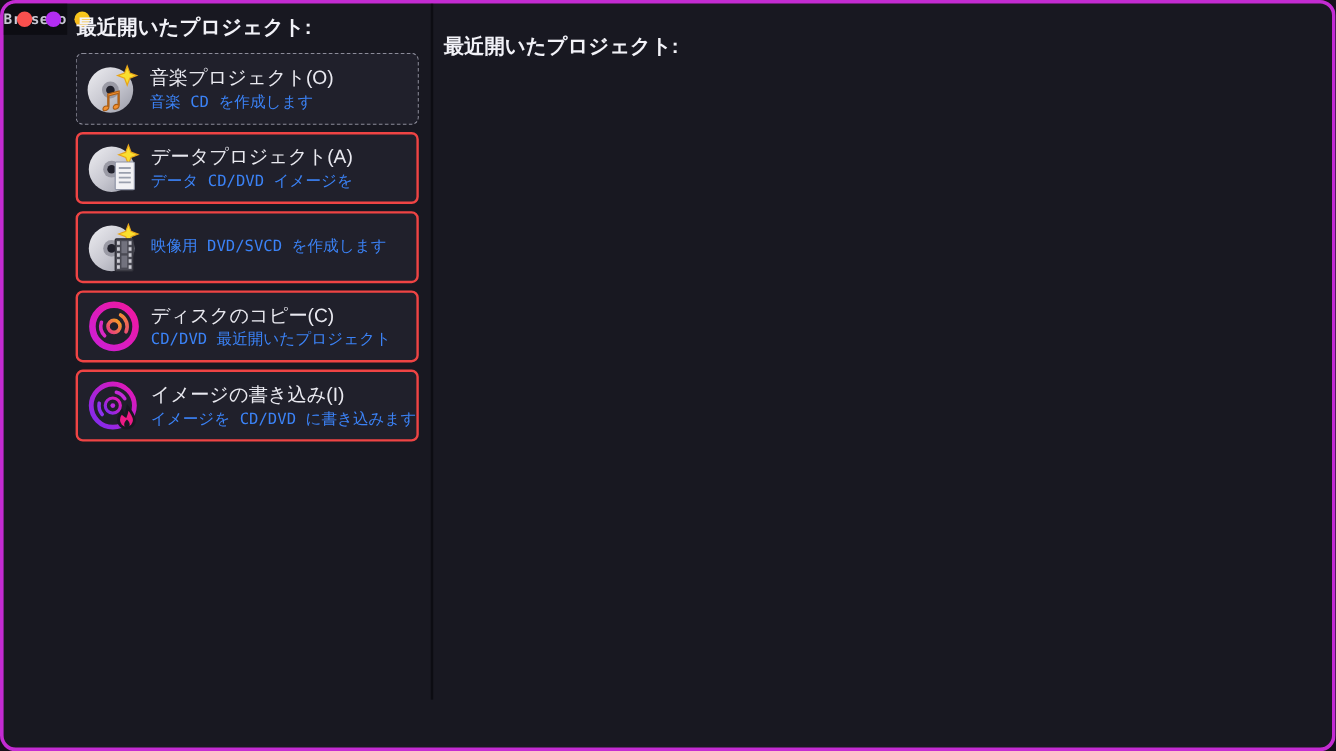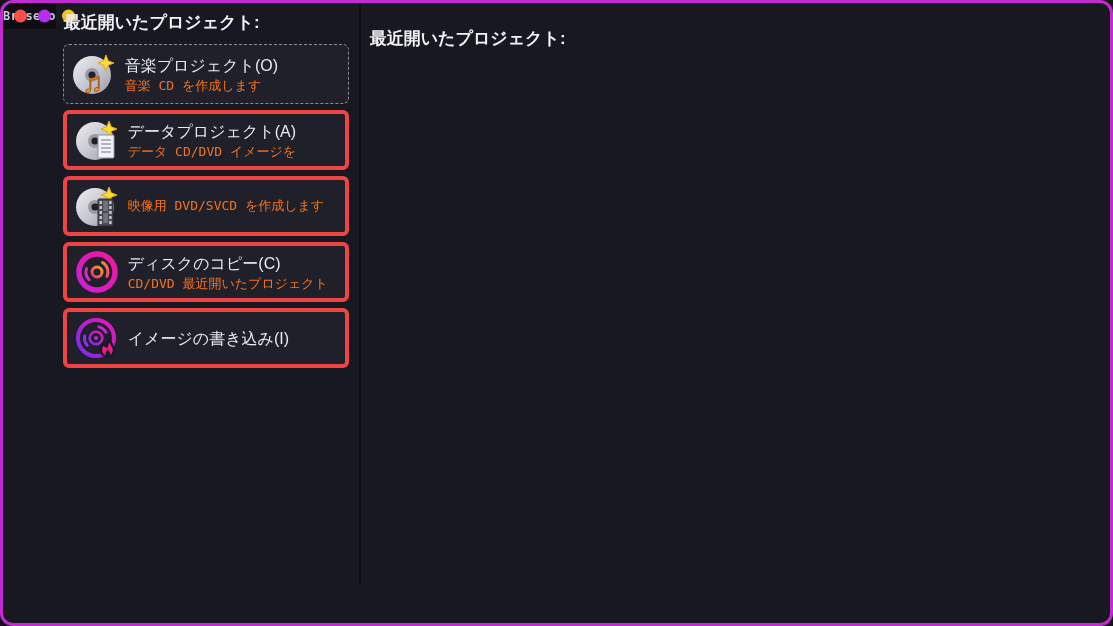--- a/index.html
+++ b/index.html
@@ -32,30 +32,30 @@
   .separator{position:absolute;left:303px;top:0;bottom:40px;width:2px;background:#0c0c12;}
   .left-panel{width:303px;flex:0 0 303px;padding:6px 7px;box-sizing:border-box;}
   .right-panel{flex:1;padding:22px 10px;box-sizing:border-box;}
   .panel-header{
     font-size:17px;font-weight:bold;color:#f2f2f8;
     padding:2px 0 10px 1px;white-space:nowrap;
   }
   .project-btn{
     display:flex;align-items:center;gap:9px;
     width:286px;height:60px;box-sizing:border-box;
-    background:#20202b;border:4px solid #ef4444;border-radius:6px;
+    background:#20202b;border:2px solid #ef4444;border-radius:6px;
     margin-bottom:6px;padding:0 8px;cursor:pointer;
   }
   .project-btn.focused{border:1px dashed #8b8b99;}
   .icon-box{width:44px;height:44px;flex:0 0 44px;}
   .icon-box svg{width:44px;height:44px;display:block;}
   .btn-text{display:flex;flex-direction:column;justify-content:space-between;}
   .btn-title{font-size:16px;color:#e9e9f0;line-height:23px;white-space:nowrap;}
   .btn-sub{
-    font-size:13px;color:#f97316;line-height:18px;white-space:nowrap;
+    font-size:13px;color:#3b82f6;line-height:18px;white-space:nowrap;
     font-family:"DejaVu Sans Mono","Liberation Mono",monospace;
   }
   .empty-msg{
     text-align:center;font-style:italic;font-size:14px;color:#c2c2cd;margin-top:12px;
   }
 </style>
 </head>
 <body>
 
 <div class="window">
@@ -196,20 +196,21 @@
             <circle cx="21" cy="22" r="11.5" fill="none" stroke="#8d33ee" stroke-width="3" stroke-linecap="round" stroke-dasharray="10 62" transform="rotate(140 21 22)"></circle>
             <circle cx="21" cy="22" r="11.5" fill="none" stroke="#c22ad8" stroke-width="3" stroke-linecap="round" stroke-dasharray="9 63" transform="rotate(-75 21 22)"></circle>
             <circle cx="21" cy="22" r="6.3" fill="none" stroke="url(#bn1)" stroke-width="2.6"></circle>
             <circle cx="21" cy="22" r="2" fill="#b82ae0"></circle>
             <path d="M33.5 23.5 c3.5 4.5 5.5 7.6 5.5 10.6 a6.6 6.6 0 0 1 -13.2 0 c0 -2.5 1.2 -4.8 2.8 -7 c0.6 1.8 1.6 3 3 3.6 c0.9 -2.2 1.3 -4.4 1.9 -7.2 z" fill="#ee1b86" stroke="#181821" stroke-width="2.4"></path>
             <path d="M32.8 33.6 c1.5 1.6 2.3 2.8 2.3 4.1 a2.3 2.3 0 0 1 -4.6 0 c0 -1.3 0.8 -2.6 2.3 -4.1 z" fill="#181821"></path>
           </svg>
         </span>
         <span class="btn-text">
           <span class="btn-title">イメージの書き込み(I)</span>
+          <span class="btn-sub">イメージを CD/DVD に書き込みます</span>
         </span>
       </div>
 
     </div>
 
     <div class="right-panel">
       <div class="panel-header">最近開いたプロジェクト:</div>
     </div>
 
   </div>

